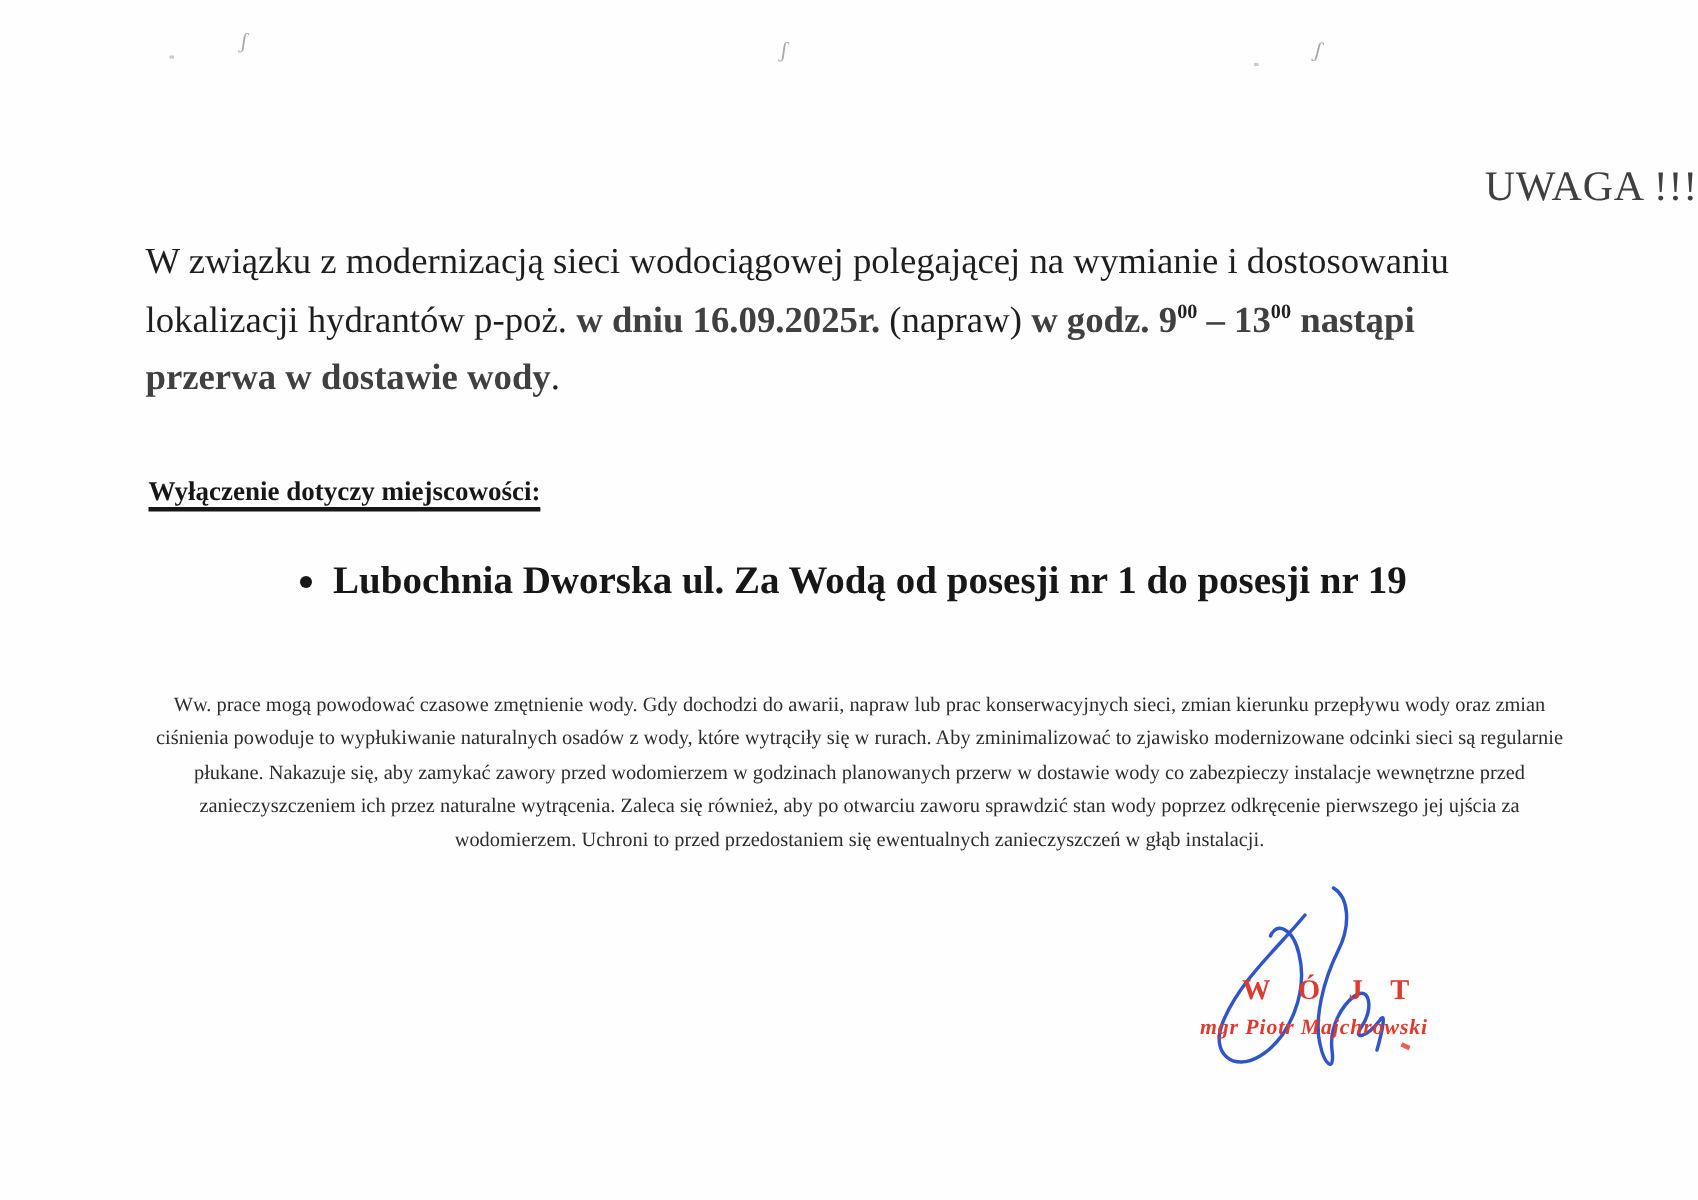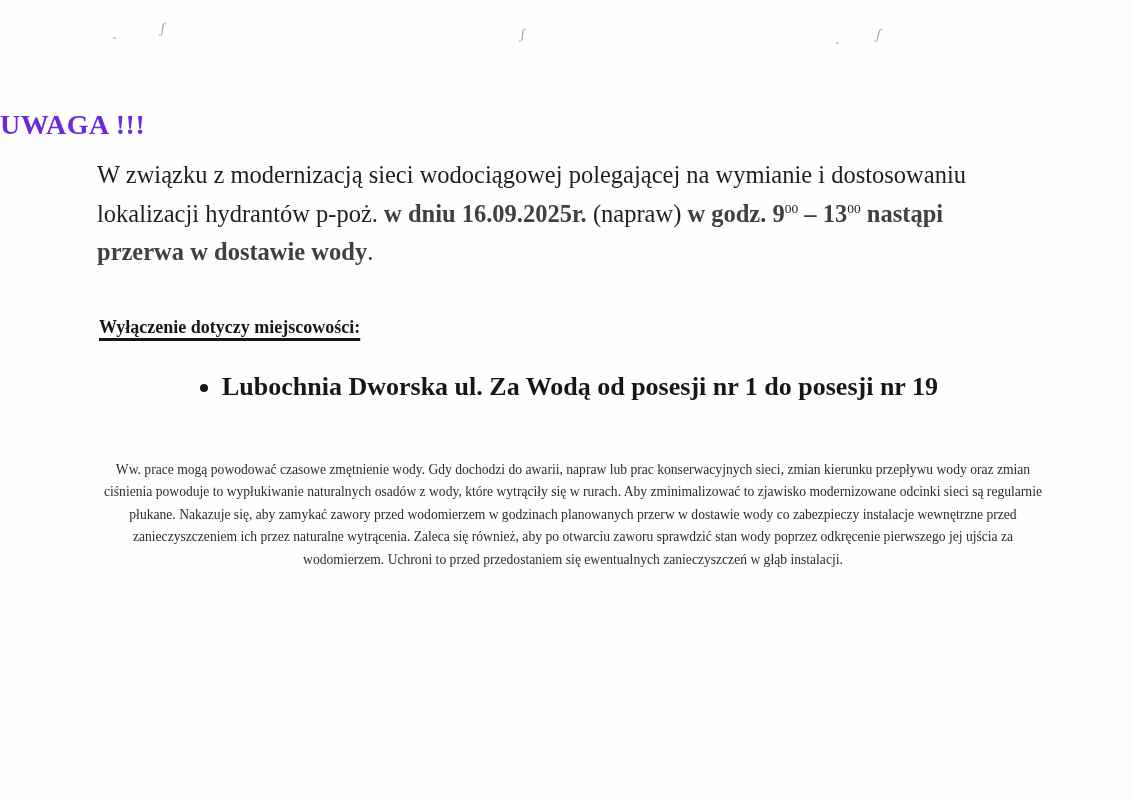--- a/index.html
+++ b/index.html
@@ -27,41 +27,41 @@
   .artifact-2 { left: 520px; top: 26px; }
   .artifact-3 { left: 876px; top: 26px; transform: rotate(14deg); }
   .artifact-dot { position: absolute; width: 3px; height: 2px; background: #b5b5b5; opacity: .7; }
   .dot-1 { left: 113px; top: 37px; }
   .dot-2 { left: 836px; top: 42px; }
 
   .doc-title {
     position: absolute;
     left: 0; top: 109px;
     width: 100%;
-    text-align: left;
+    text-align: right;
     font-size: 28px;
-    font-weight: bold;
+    font-weight: normal;
     letter-spacing: 0.5px;
-    color: #6d28d9;
+    color: #404040;
   }
 
   .main-paragraph {
     position: absolute;
     left: 97px; top: 156px;
     width: 906px;
     font-size: 24.5px;
     line-height: 38.5px;
     color: #1e1e1e;
   }
   .main-paragraph b { color: #404040; }
   .main-paragraph sup {
     font-size: 0.55em;
     vertical-align: super;
     line-height: 0;
-    font-weight: normal;
+    font-weight: bold;
   }
 
   .section-heading {
     position: absolute;
     left: 99px; top: 317px;
     font-size: 18px;
     font-weight: bold;
     color: #171717;
     text-decoration: underline;
     text-decoration-thickness: 3px;
@@ -146,14 +146,23 @@
   <p class="main-paragraph"><span>W związku z modernizacją sieci wodociągowej polegającej na wymianie i dostosowaniu lokalizacji hydrantów p-poż. </span><b>w dniu 16.09.2025r.</b><span> (napraw) </span><b>w godz. 9</b><sup>00</sup><b> – 13</b><sup>00</sup><b> nastąpi przerwa w dostawie wody</b><span>.</span></p>
 
   <div class="section-heading">Wyłączenie  dotyczy miejscowości:</div>
 
   <ul class="locations-list">
     <li>Lubochnia Dworska ul. Za Wodą od posesji nr 1 do posesji nr 19</li>
   </ul>
 
   <p class="fine-print">Ww. prace mogą powodować czasowe zmętnienie wody. Gdy dochodzi do awarii, napraw lub prac konserwacyjnych sieci, zmian kierunku przepływu wody oraz zmian ciśnienia powoduje to wypłukiwanie naturalnych osadów z wody, które wytrąciły się w rurach. Aby zminimalizować to zjawisko modernizowane odcinki sieci są regularnie płukane. Nakazuje się, aby zamykać zawory przed wodomierzem w godzinach planowanych przerw w dostawie wody co zabezpieczy instalacje wewnętrzne przed zanieczyszczeniem ich przez naturalne wytrącenia. Zaleca się również, aby po otwarciu zaworu sprawdzić stan wody poprzez odkręcenie pierwszego jej ujścia za wodomierzem. Uchroni to przed przedostaniem się ewentualnych zanieczyszczeń w głąb instalacji.</p>
 
+  <div class="signature-block">
+    <svg class="pen-signature" viewBox="0 0 200 132" fill="none" xmlns="http://www.w3.org/2000/svg">
+      <path d="M 70,22 C 52,44 26,66 15,94 C 7,114 22,127 40,116 C 61,103 72,72 66,48 C 62,31 51,26 47,36" stroke="#2f55c8" stroke-width="2.3" stroke-linecap="round"></path>
+      <path d="M 89,4 C 99,10 101,28 92,46 C 82,66 76,92 80,108 C 83,122 90,128 88,112 C 86,96 95,82 103,76 C 113,69 116,84 108,96 C 101,106 111,104 120,92 C 124,86 122,98 118,112" stroke="#2f55c8" stroke-width="2.3" stroke-linecap="round"></path>
+    </svg>
+    <div class="stamp-title">W Ó J T</div>
+    <div class="stamp-name">mgr Piotr Majchrowski</div>
+    <span class="stamp-tick"></span>
+  </div>
 
 </div>
 
 </body></html>

